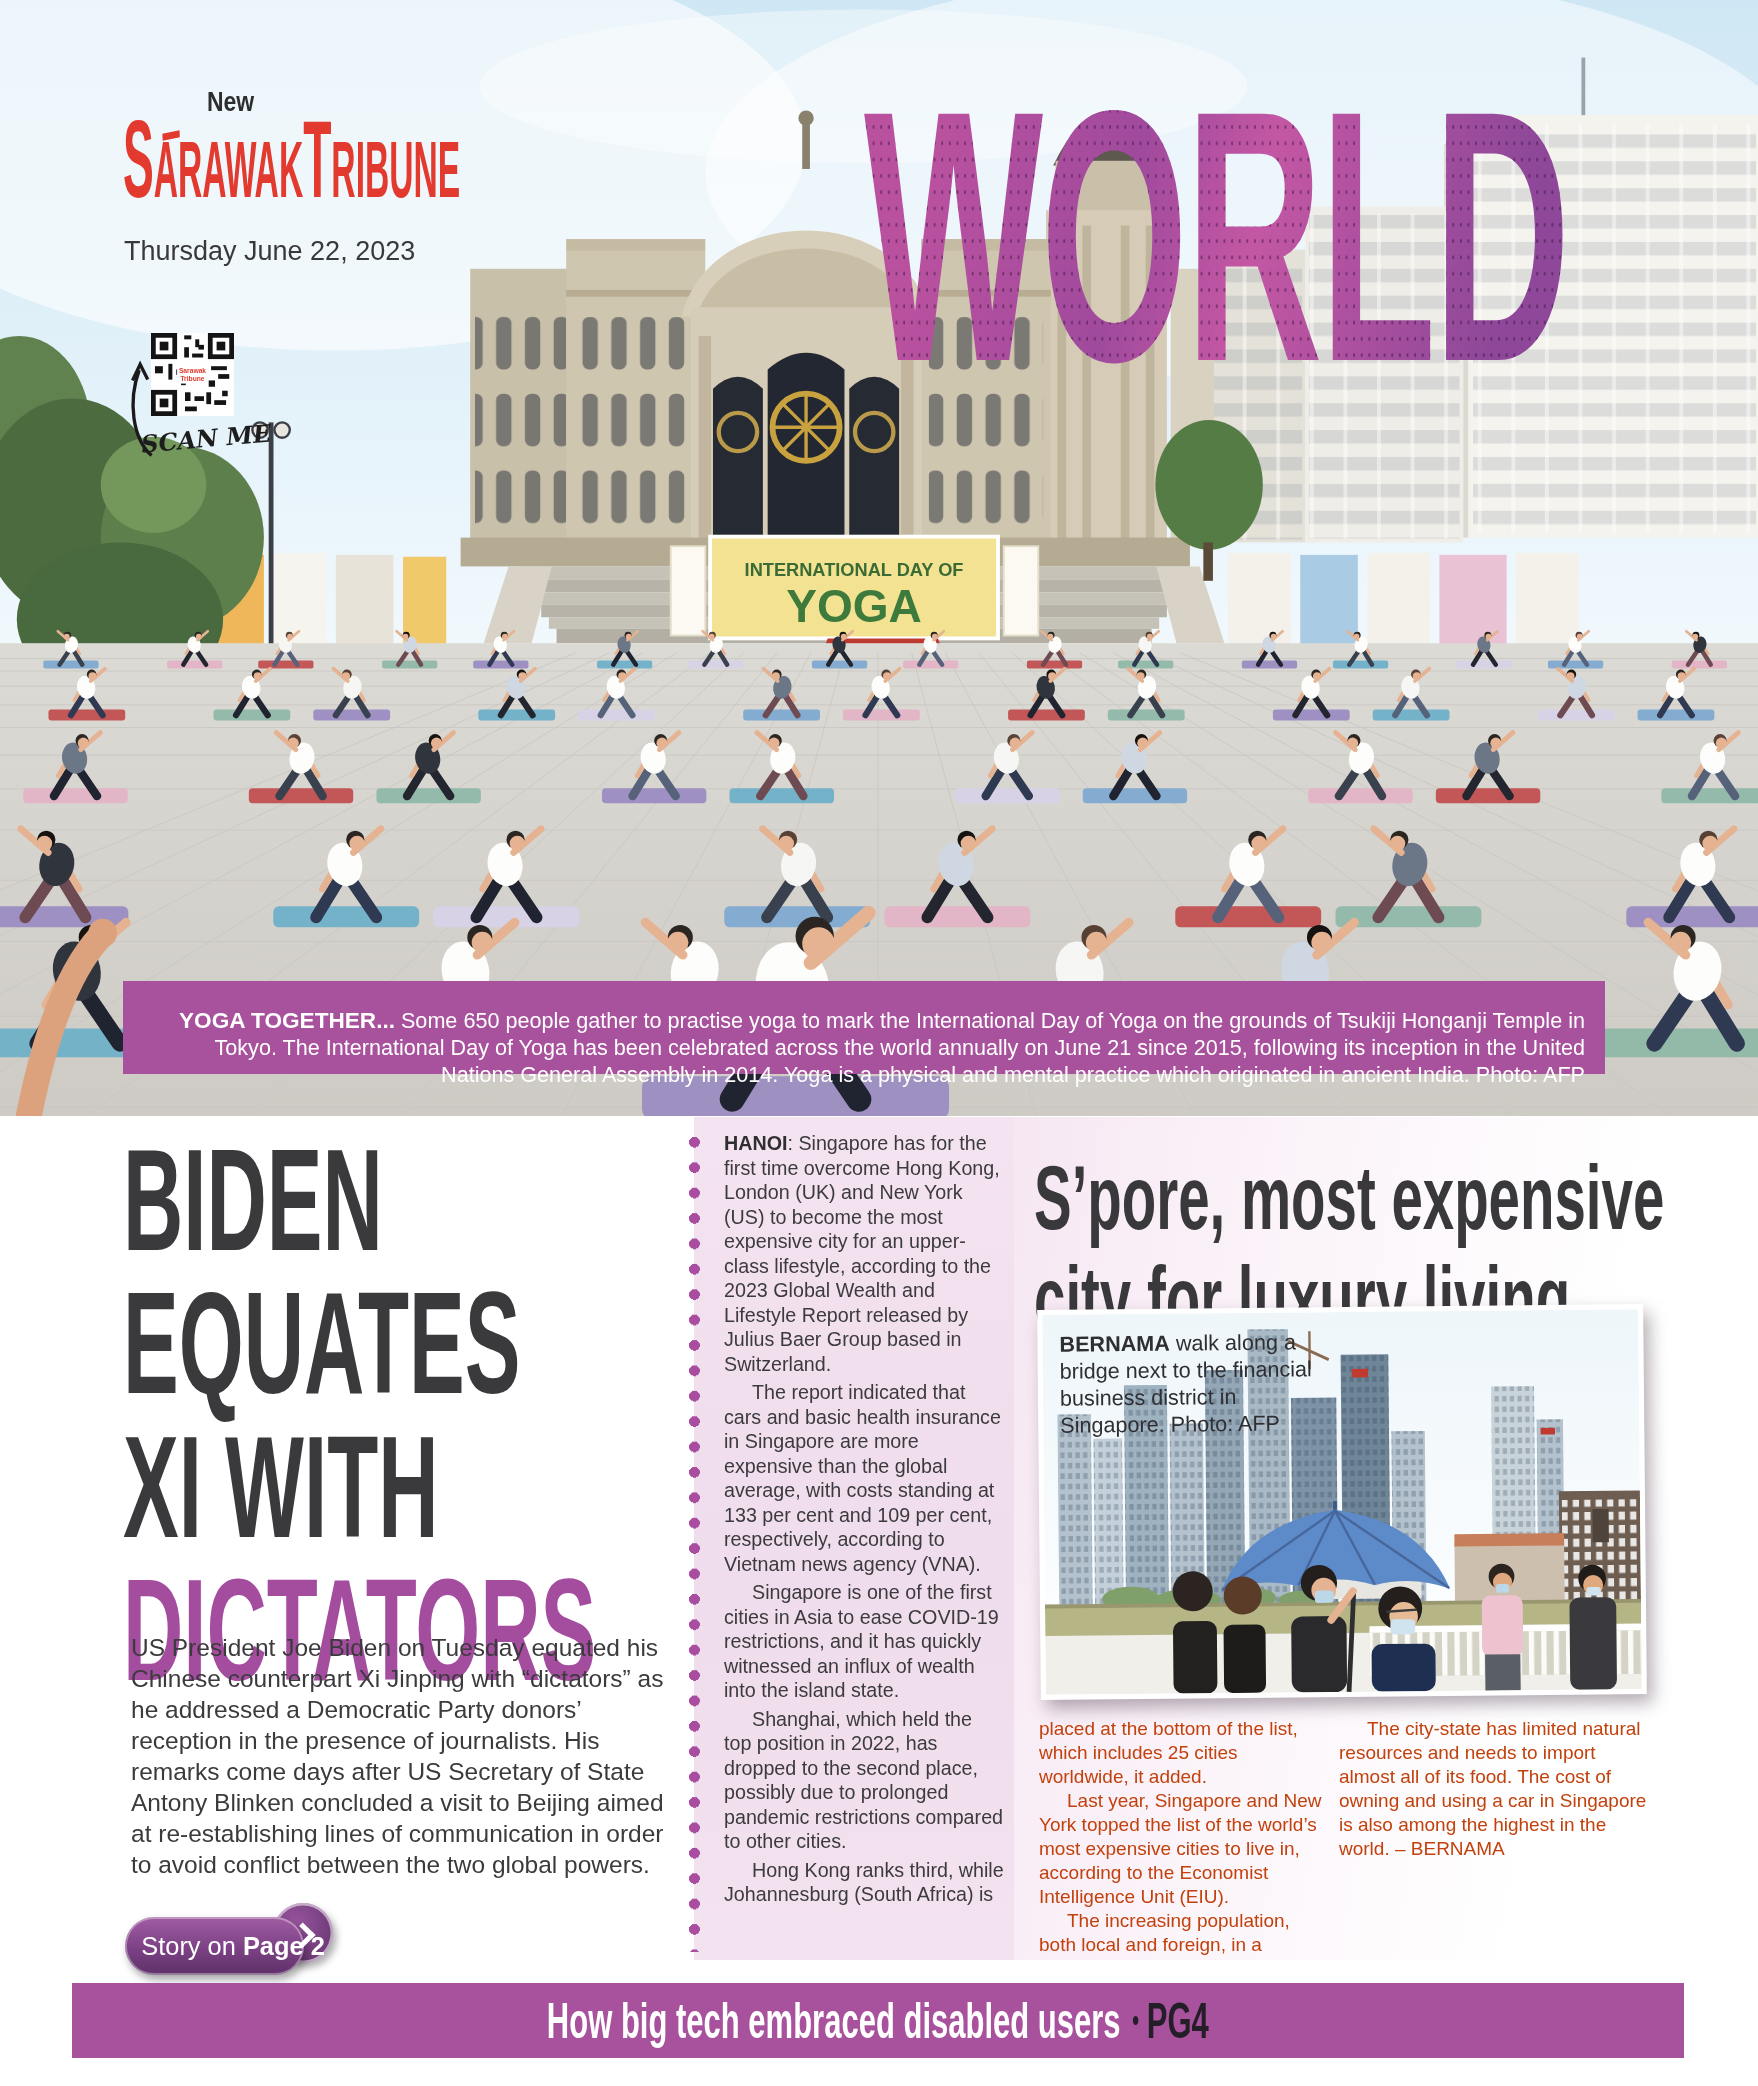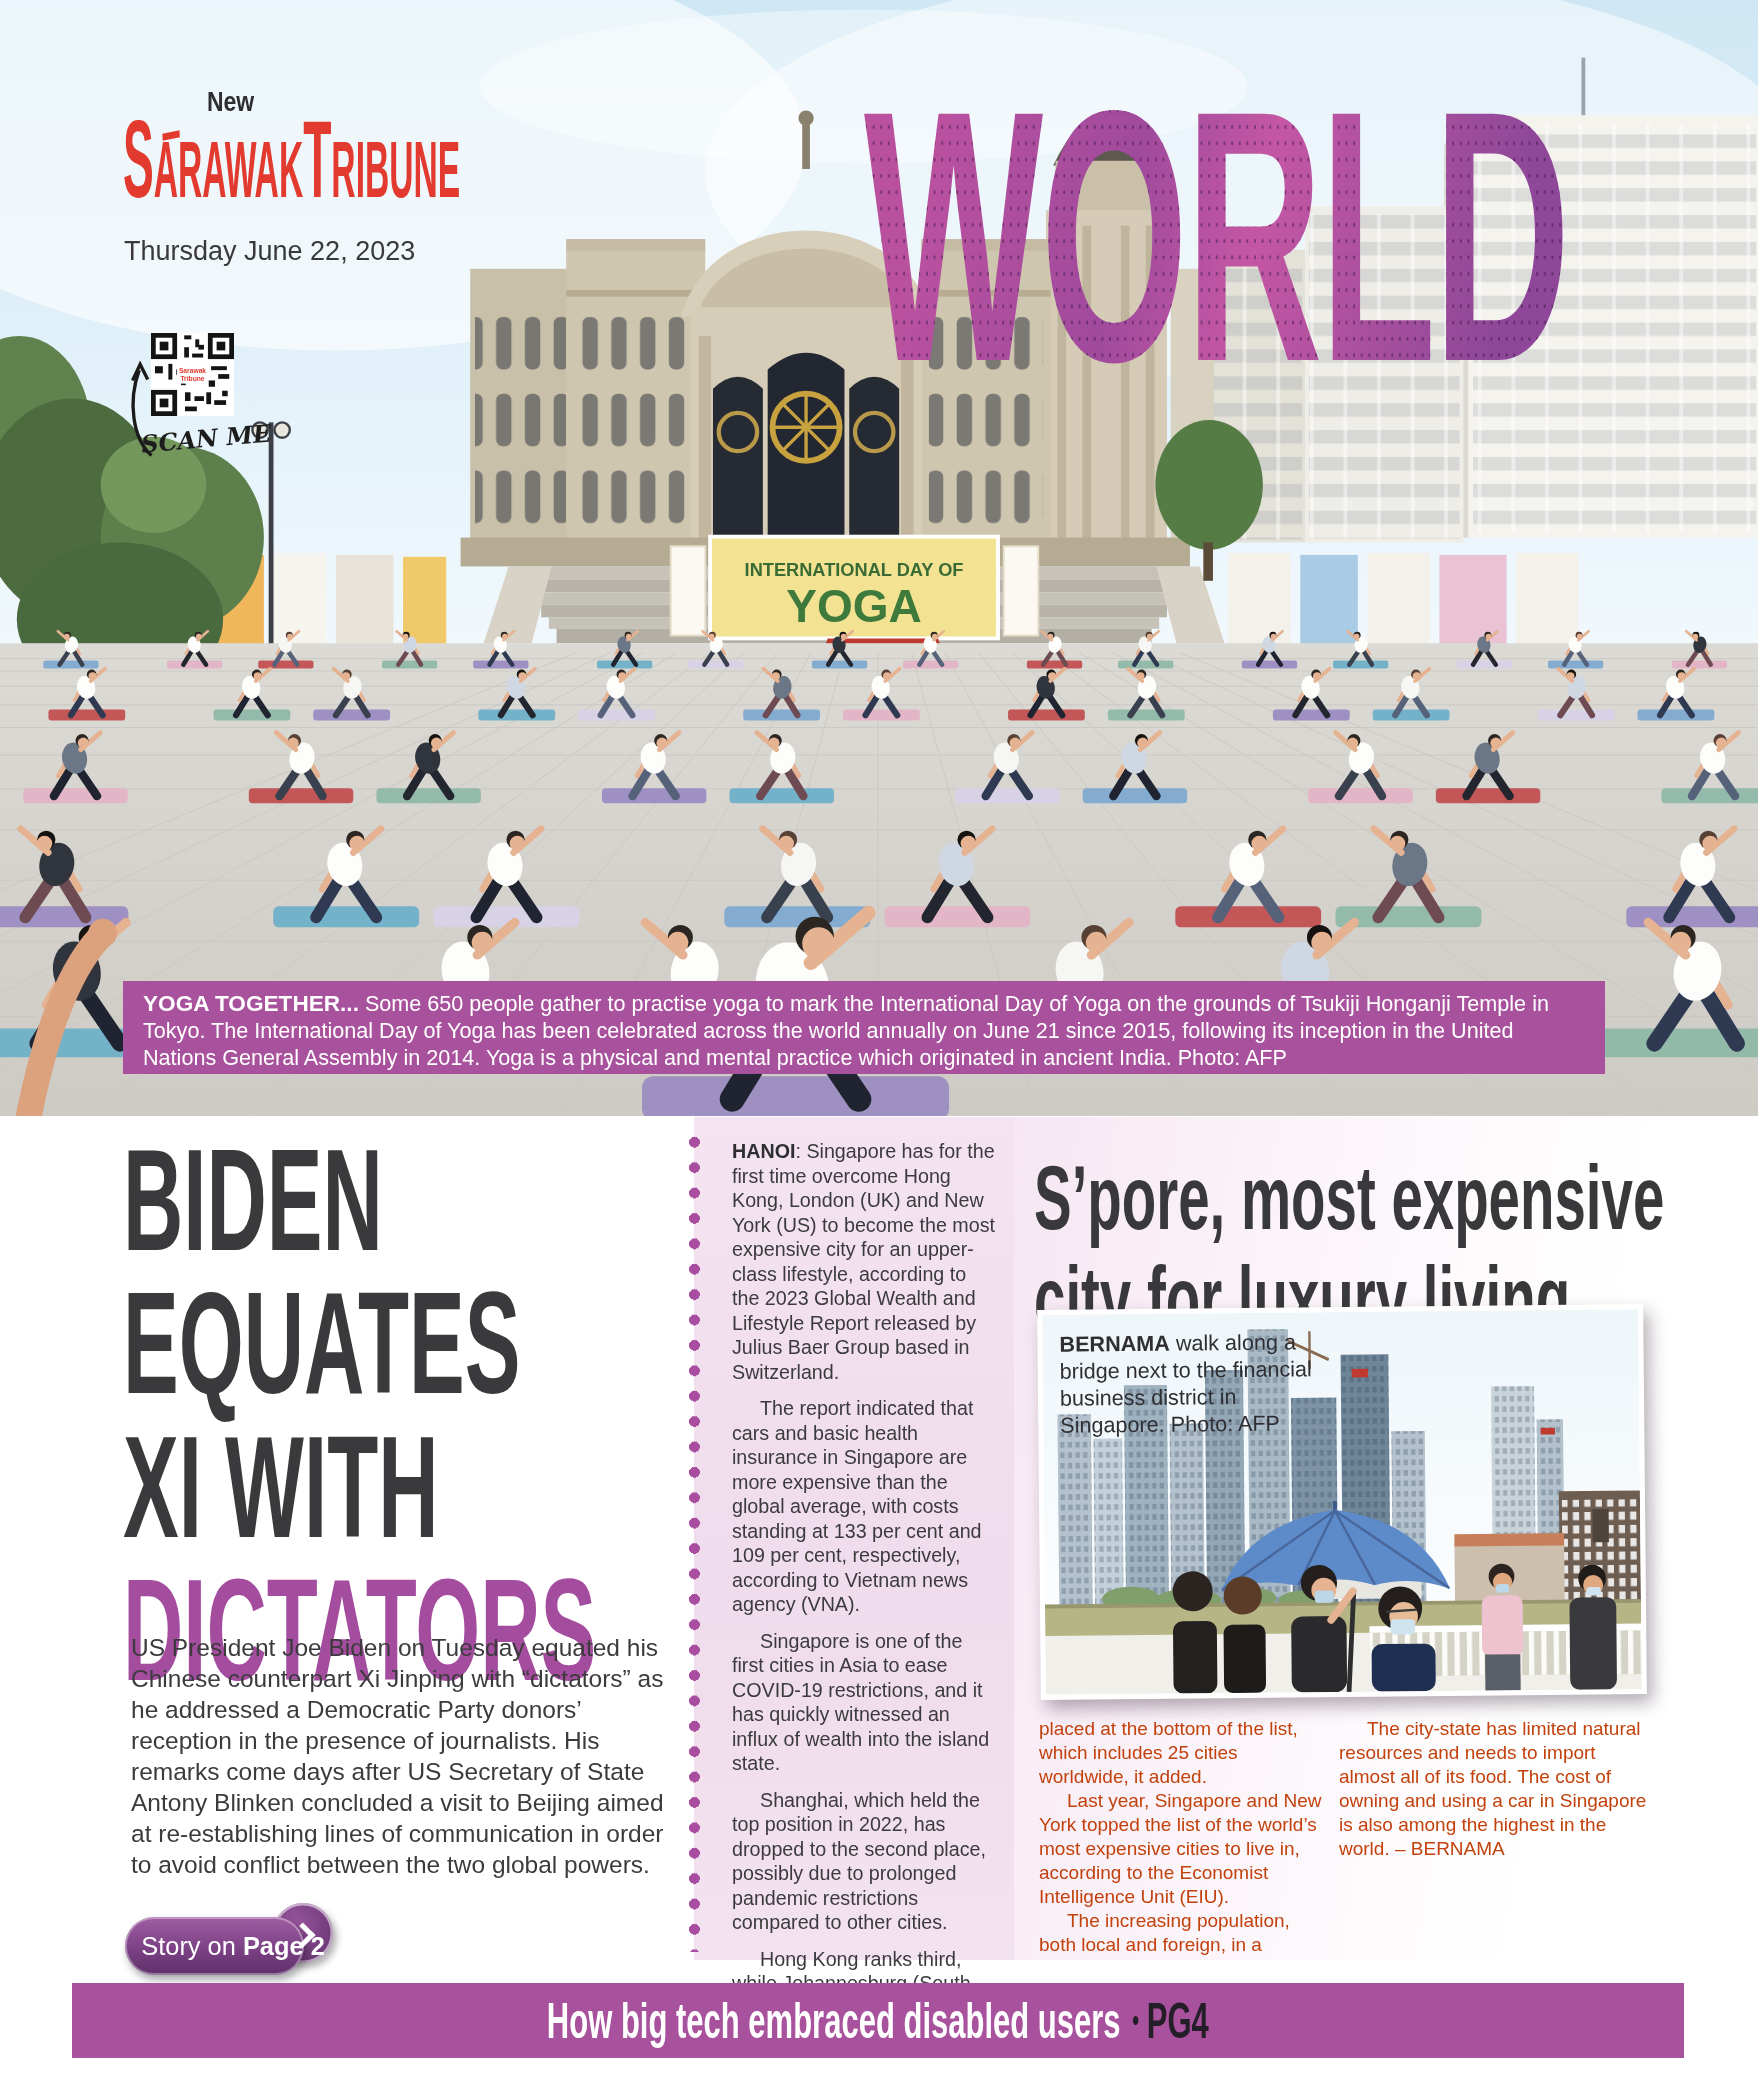--- a/index.html
+++ b/index.html
@@ -31,21 +31,21 @@
   .world{position:absolute;left:864px;top:57px;margin:0;z-index:2;font-size:358px;font-weight:bold;
          line-height:1;letter-spacing:-4.8px;white-space:nowrap;transform:scaleX(.53);transform-origin:0 0;
          color:#a94fa0;
          background:
            radial-gradient(circle 2.9px at 3.8px 4.8px, rgba(57,21,66,.50) 60%, rgba(57,21,66,0) 65%) 0 0/14.4px 16.3px,
            linear-gradient(112deg,#b9519f 12%,#a04a9d 38%,#c457a4 55%,#8f4899 88%);
          -webkit-background-clip:text;background-clip:text;}
   @supports ((-webkit-background-clip:text) or (background-clip:text)){.world{color:transparent;}}
   
   .hero-caption{position:absolute;left:123px;top:981px;width:1482px;height:93px;box-sizing:border-box;
-                background:#a8519c;color:#fff;padding:9px 20px;font-size:21.6px;line-height:27px;z-index:2;}
+                background:#a8519c;color:#fff;padding:26px 20px;font-size:21.6px;line-height:27px;z-index:2;text-align:right;}
   .hero-caption b{font-size:22.6px;}
   
   .hl-line{position:absolute;left:123px;margin:0;font-size:144px;font-weight:bold;line-height:1;
            color:#3a3a3c;white-space:nowrap;transform:scaleX(.58);transform-origin:0 0;}
   .hl-accent{color:#a44d9f;}
   .biden-body{position:absolute;left:123px;top:1624px;width:552px;font-size:24.5px;line-height:31px;
               color:#3b3b3d;margin:8px;}
   .cta{position:absolute;left:125px;top:1903px;width:221px;height:62px;cursor:pointer;}
   .cta-ring{position:absolute;left:148px;top:0px;width:60px;height:60px;border-radius:50%;
             background:radial-gradient(circle at 35% 35%,#9a55a0,#5e3168);
@@ -57,21 +57,21 @@
             white-space:nowrap;}
   .chev{position:absolute;left:169px;top:22.6px;width:12.5px;height:12.5px;border-top:5.3px solid #fff;
         border-right:5.3px solid #fff;transform:rotate(45deg);}
   
   .pink-panel{position:absolute;left:694px;top:1117px;width:320px;height:843px;
               background:linear-gradient(180deg,#f4e3f1,#efdcec 55%,#f3e2ef);}
   .dots{position:absolute;left:688px;top:1136px;width:12.5px;height:816px;
         background:radial-gradient(circle 5.3px at 6.2px 6.2px,#a84da0 97%,transparent) 0 0/12.5px 25.4px repeat-y;}
   .mid-text{position:absolute;left:720px;top:1127px;width:288px;font-size:19.7px;line-height:24.5px;
             color:#3b3b3d;}
-  .mid-text p{margin:12px;}
+  .mid-text p{margin:4px;}
   .ind{text-indent:28px;}
   .dateline{font-weight:bold;color:#2f2f31;}
   
   .right-grad{position:absolute;left:1014px;top:1117px;width:744px;height:843px;
               background:linear-gradient(100deg,#f6e7f3 0%,#fbf3f9 30%,#ffffff 72%);}
   .sp-line{position:absolute;left:1034px;margin:0;font-size:91px;font-weight:bold;line-height:1;
            color:#39393b;white-space:nowrap;transform:scaleX(.62);transform-origin:0 0;}
   .sg-photo{position:absolute;left:1039px;top:1307px;width:606px;height:390px;box-sizing:border-box;
             background:#fff;padding:4.8px;transform:rotate(-.55deg);
             box-shadow:5.8px 8.6px 17.3px rgba(40,20,40,.35);}

